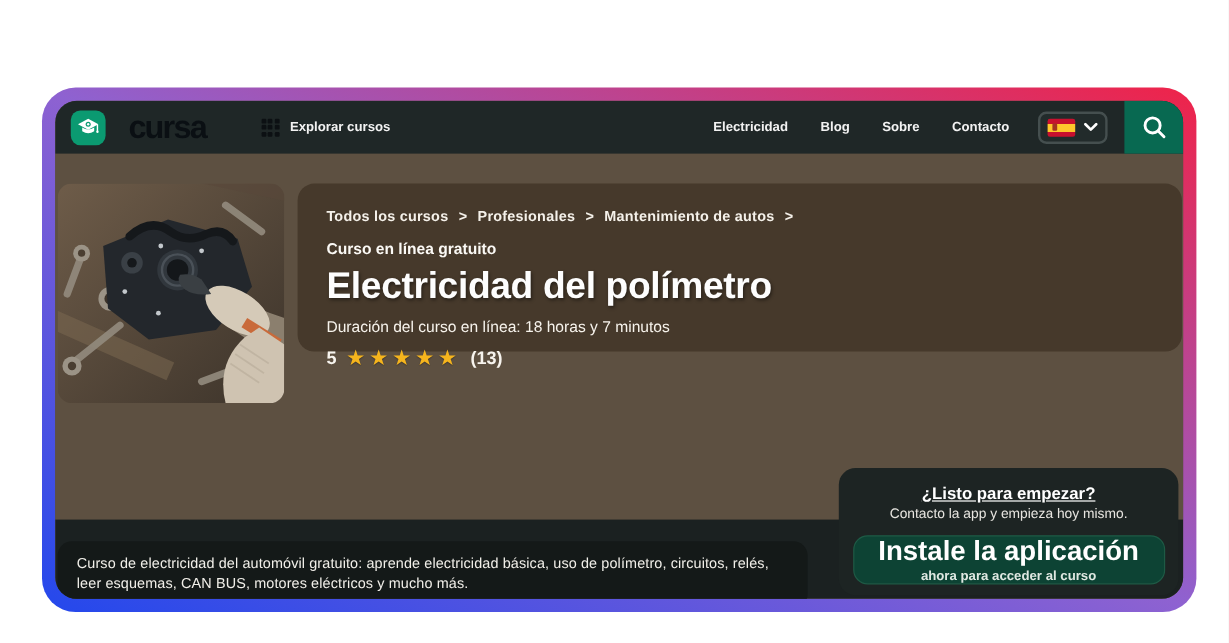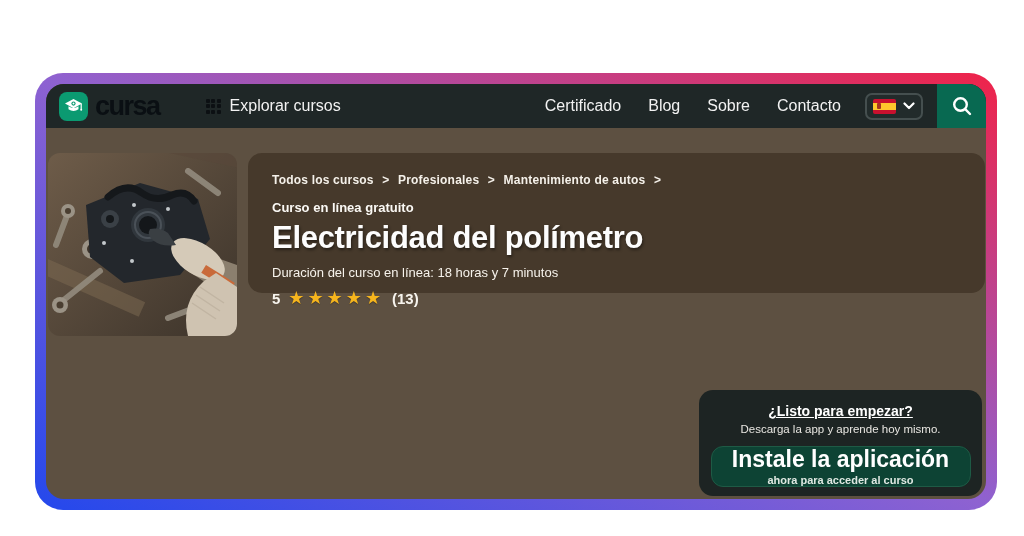--- a/index.html
+++ b/index.html
@@ -4,27 +4,27 @@
 <style>
   * { margin:0; padding:0; box-sizing:border-box; }
   html,body { width:1024px; height:536px; background:#ffffff; font-family:"Liberation Sans", sans-serif; overflow:hidden; }
 
   .frame { position:absolute; left:35px; top:73px; width:962px; height:437px; border-radius:28px;
     background:linear-gradient(to top right, #2448ec 0%, #8e62d1 50%, #ef2349 100%); padding:11px; }
   .page  { position:relative; width:100%; height:100%; border-radius:18px; overflow:hidden; background:#5d5041; }
 
   
   .header { position:absolute; top:0; left:0; right:0; height:44px; background:#1f2727; display:flex; align-items:center; z-index:5; }
-  .logo { display:flex; align-items:center; gap:7px; margin-left:13px; cursor:pointer; }
+  .logo { display:flex; align-items:center; gap:19px; margin-left:13px; cursor:pointer; }
   .logo-icon { width:29px; height:29px; border-radius:8px; background:#0b9a71; display:flex; align-items:center; justify-content:center; }
   .logo-text { font-size:27px; font-weight:bold; color:#0a0f13; letter-spacing:-1.5px; line-height:1; text-transform:lowercase; }
   .explore { display:flex; align-items:center; gap:9px; margin-left:46px; cursor:pointer; }
   .grid-icon { width:15px; height:15px; display:grid; grid-template-columns:repeat(3,1fr); grid-template-rows:repeat(3,1fr); gap:1.5px; }
   .grid-icon span { background:#0c1013; border-radius:1px; }
-  .explore-label, .nav a { color:#f2f2f2; font-size:16px; font-weight:normal; text-decoration:none; }
+  .explore-label, .nav a { color:#f2f2f2; font-size:11px; font-weight:bold; text-decoration:none; }
   .nav { margin-left:auto; display:flex; align-items:center; gap:27px; }
   .nav a { cursor:pointer; }
   .lang { margin-left:24px; width:58px; height:27px; border:2px solid #454f4f; border-radius:7px; display:flex; align-items:center; justify-content:center; gap:7px; cursor:pointer; background:#222b2b; }
   .flag { position:relative; width:23px; height:15px; border-radius:2px; overflow:hidden;
     background:linear-gradient(to bottom, #c8102e 0%, #c8102e 27%, #ffc72c 27%, #ffc72c 73%, #c8102e 73%, #c8102e 100%); }
   .flag i { position:absolute; left:4px; top:4.5px; width:4px; height:6px; background:#a3341f; border-radius:1px; }
   .search-btn { margin-left:14px; width:49px; height:44px; background:#086951; display:flex; align-items:center; justify-content:center; cursor:pointer; border:none; }
 
   
   .hero { position:absolute; top:44px; left:0; right:0; height:305px; background:#5d5041; }
@@ -83,21 +83,21 @@
             <span></span>
             <span></span>
             <span></span>
             <span></span>
             <span></span>
         </span>
         <span class="explore-label">Explorar cursos</span>
       </div>
 
       <nav class="nav">
-        <a>Certificado</a>
+        <a>Electricidad</a>
         <a>Blog</a>
         <a>Sobre</a>
         <a>Contacto</a>
       </nav>
 
       <div class="lang">
         <span class="flag">
             <i></i>
           </span>
         <svg width="12" height="8" viewBox="0 0 12 8">
@@ -187,24 +187,29 @@
         <h1 class="course-title">Electricidad del polímetro</h1>
         <div class="duration">Duración del curso en línea: 18 horas y 7 minutos</div>
         <div class="rating">
           <span class="score">5</span>
           <span class="stars">★★★★★</span>
           <span class="count">(13)</span>
         </div>
       </div>
     </div>
 
+    <div class="footer">
+      <div class="desc-box">
+        <p>Curso de electricidad del automóvil gratuito: aprende electricidad básica, uso de polímetro, circuitos, relés, leer esquemas, CAN BUS, motores eléctricos y mucho más.</p>
+      </div>
+    </div>
 
     <div class="cta-panel">
       <div class="cta-heading">¿Listo para empezar?</div>
-      <div class="cta-sub">Descarga la app y aprende hoy mismo.</div>
+      <div class="cta-sub">Contacto la app y empieza hoy mismo.</div>
       <button class="install-btn">
         <span class="install-title">Instale la aplicación</span>
         <span class="install-sub">ahora para acceder al curso</span>
       </button>
     </div>
 
   </div>
 </div>
 
 </body></html>

